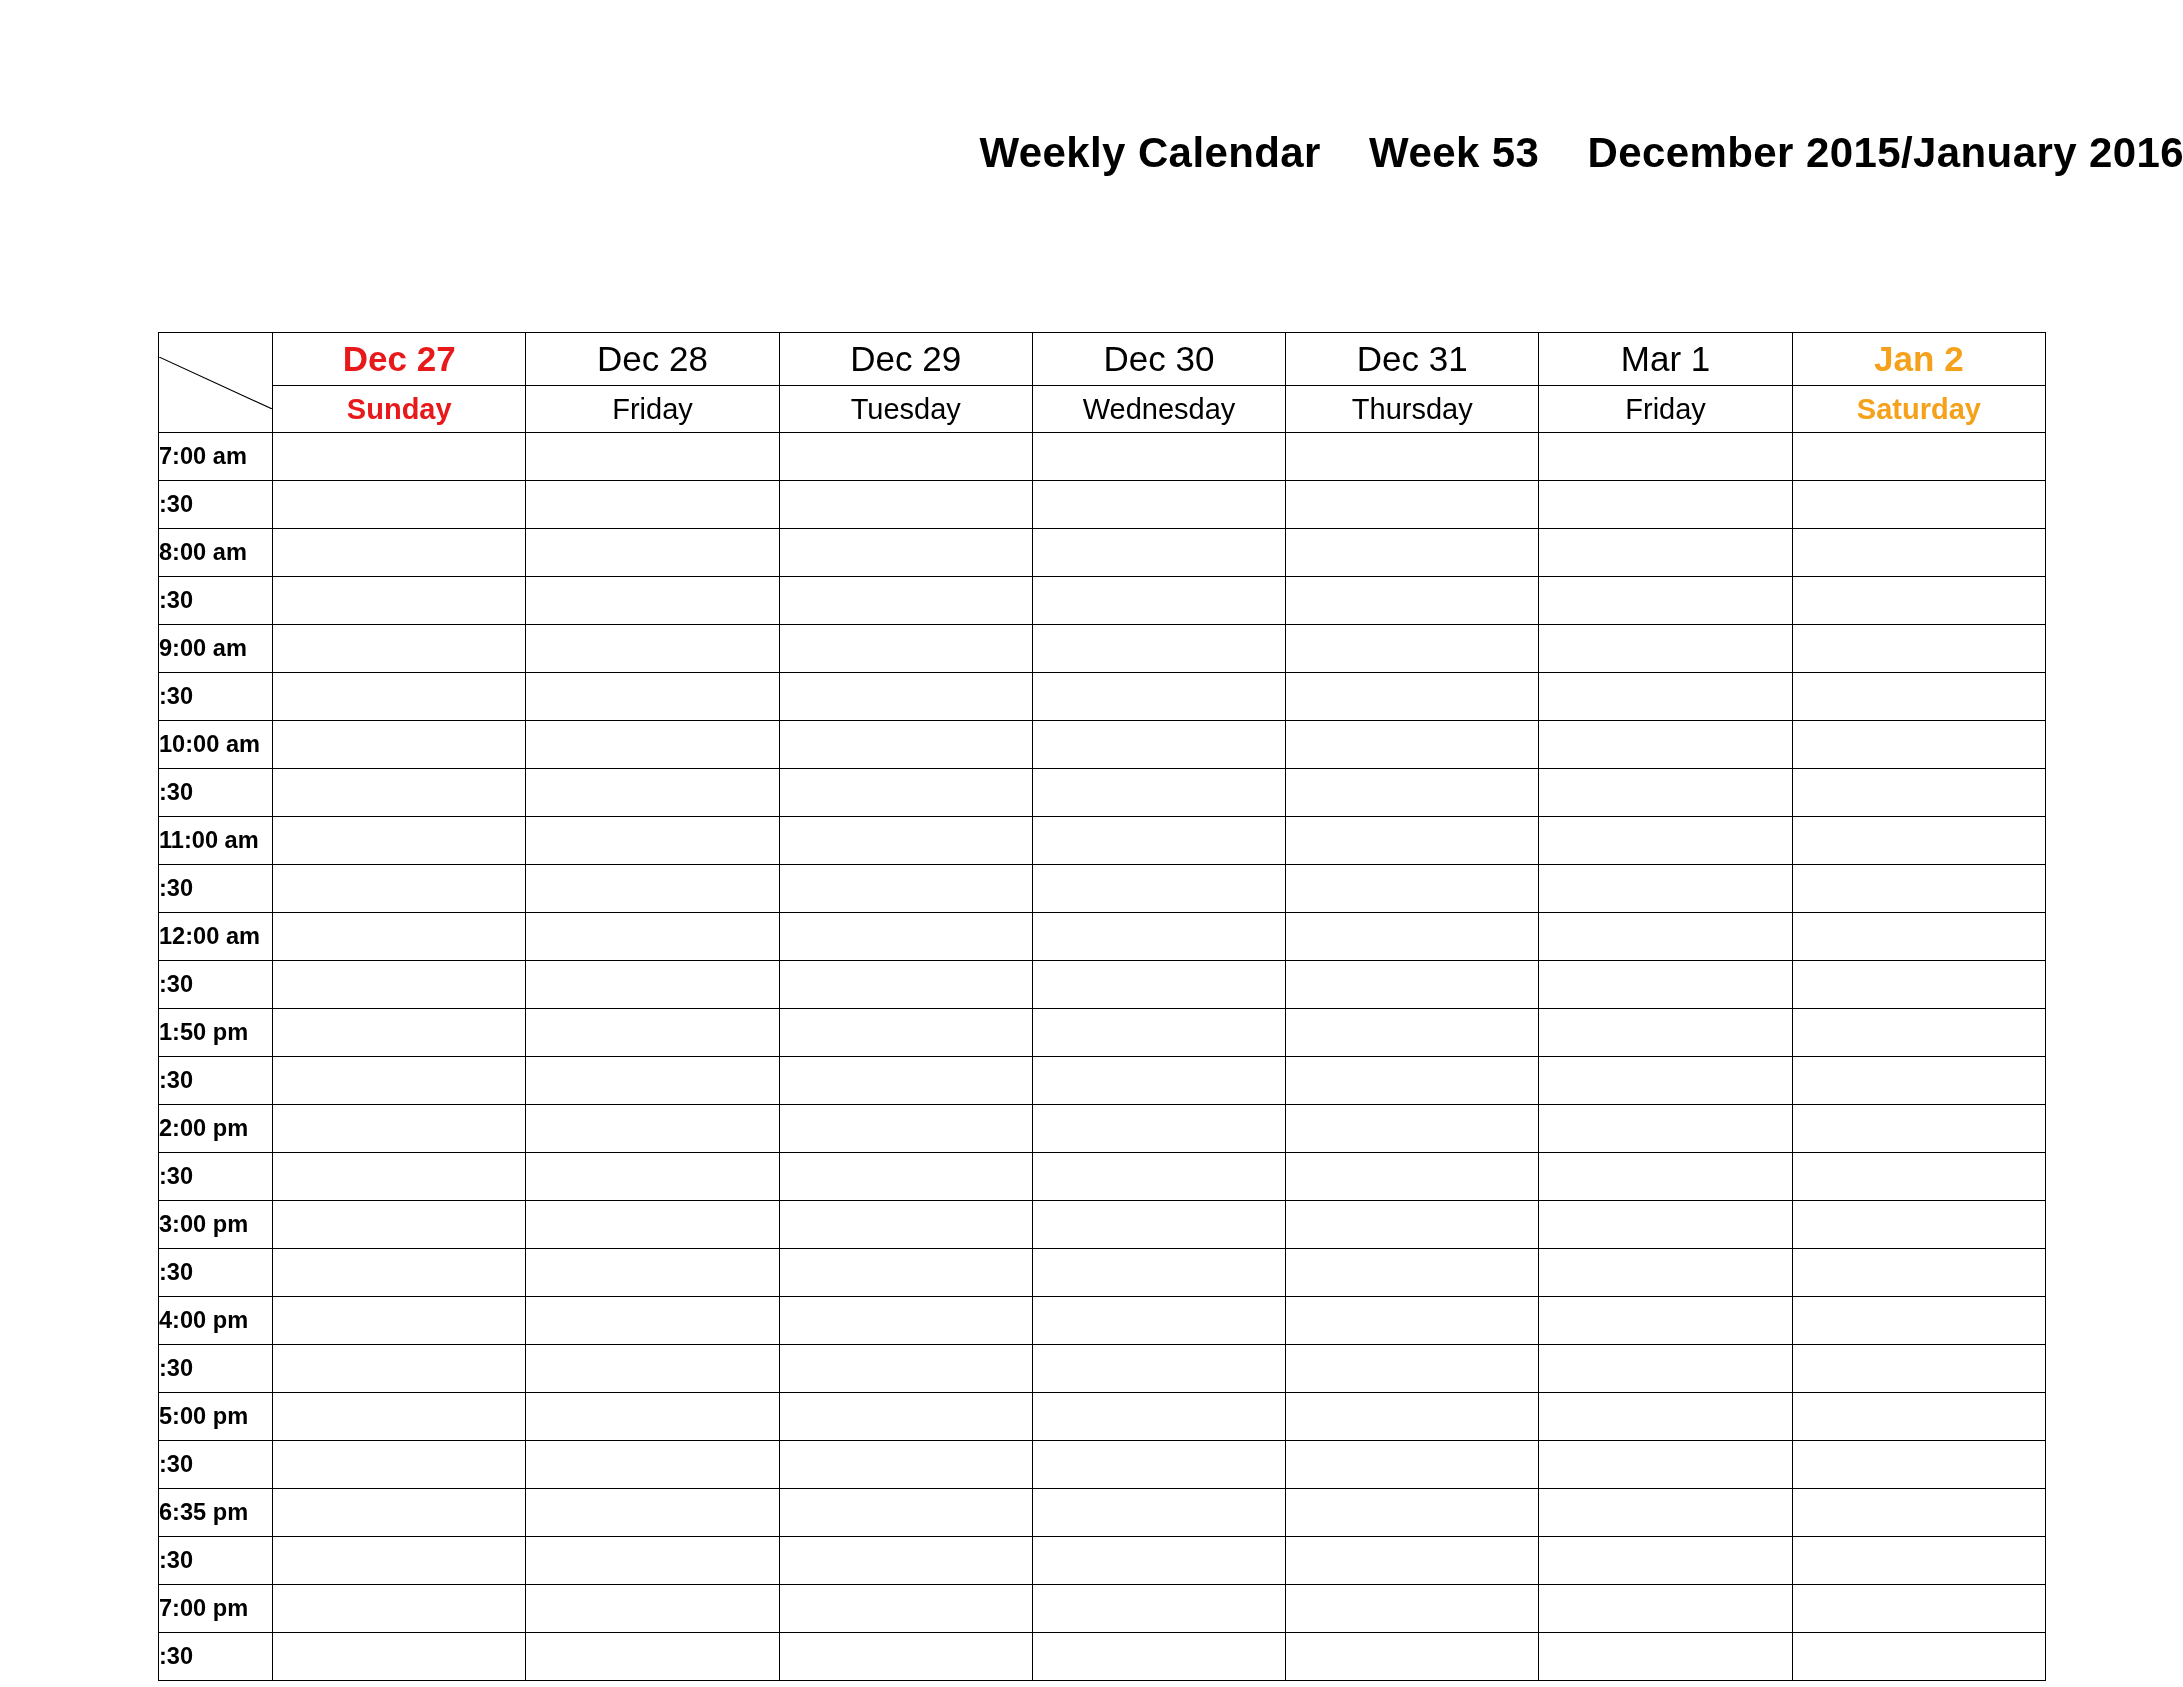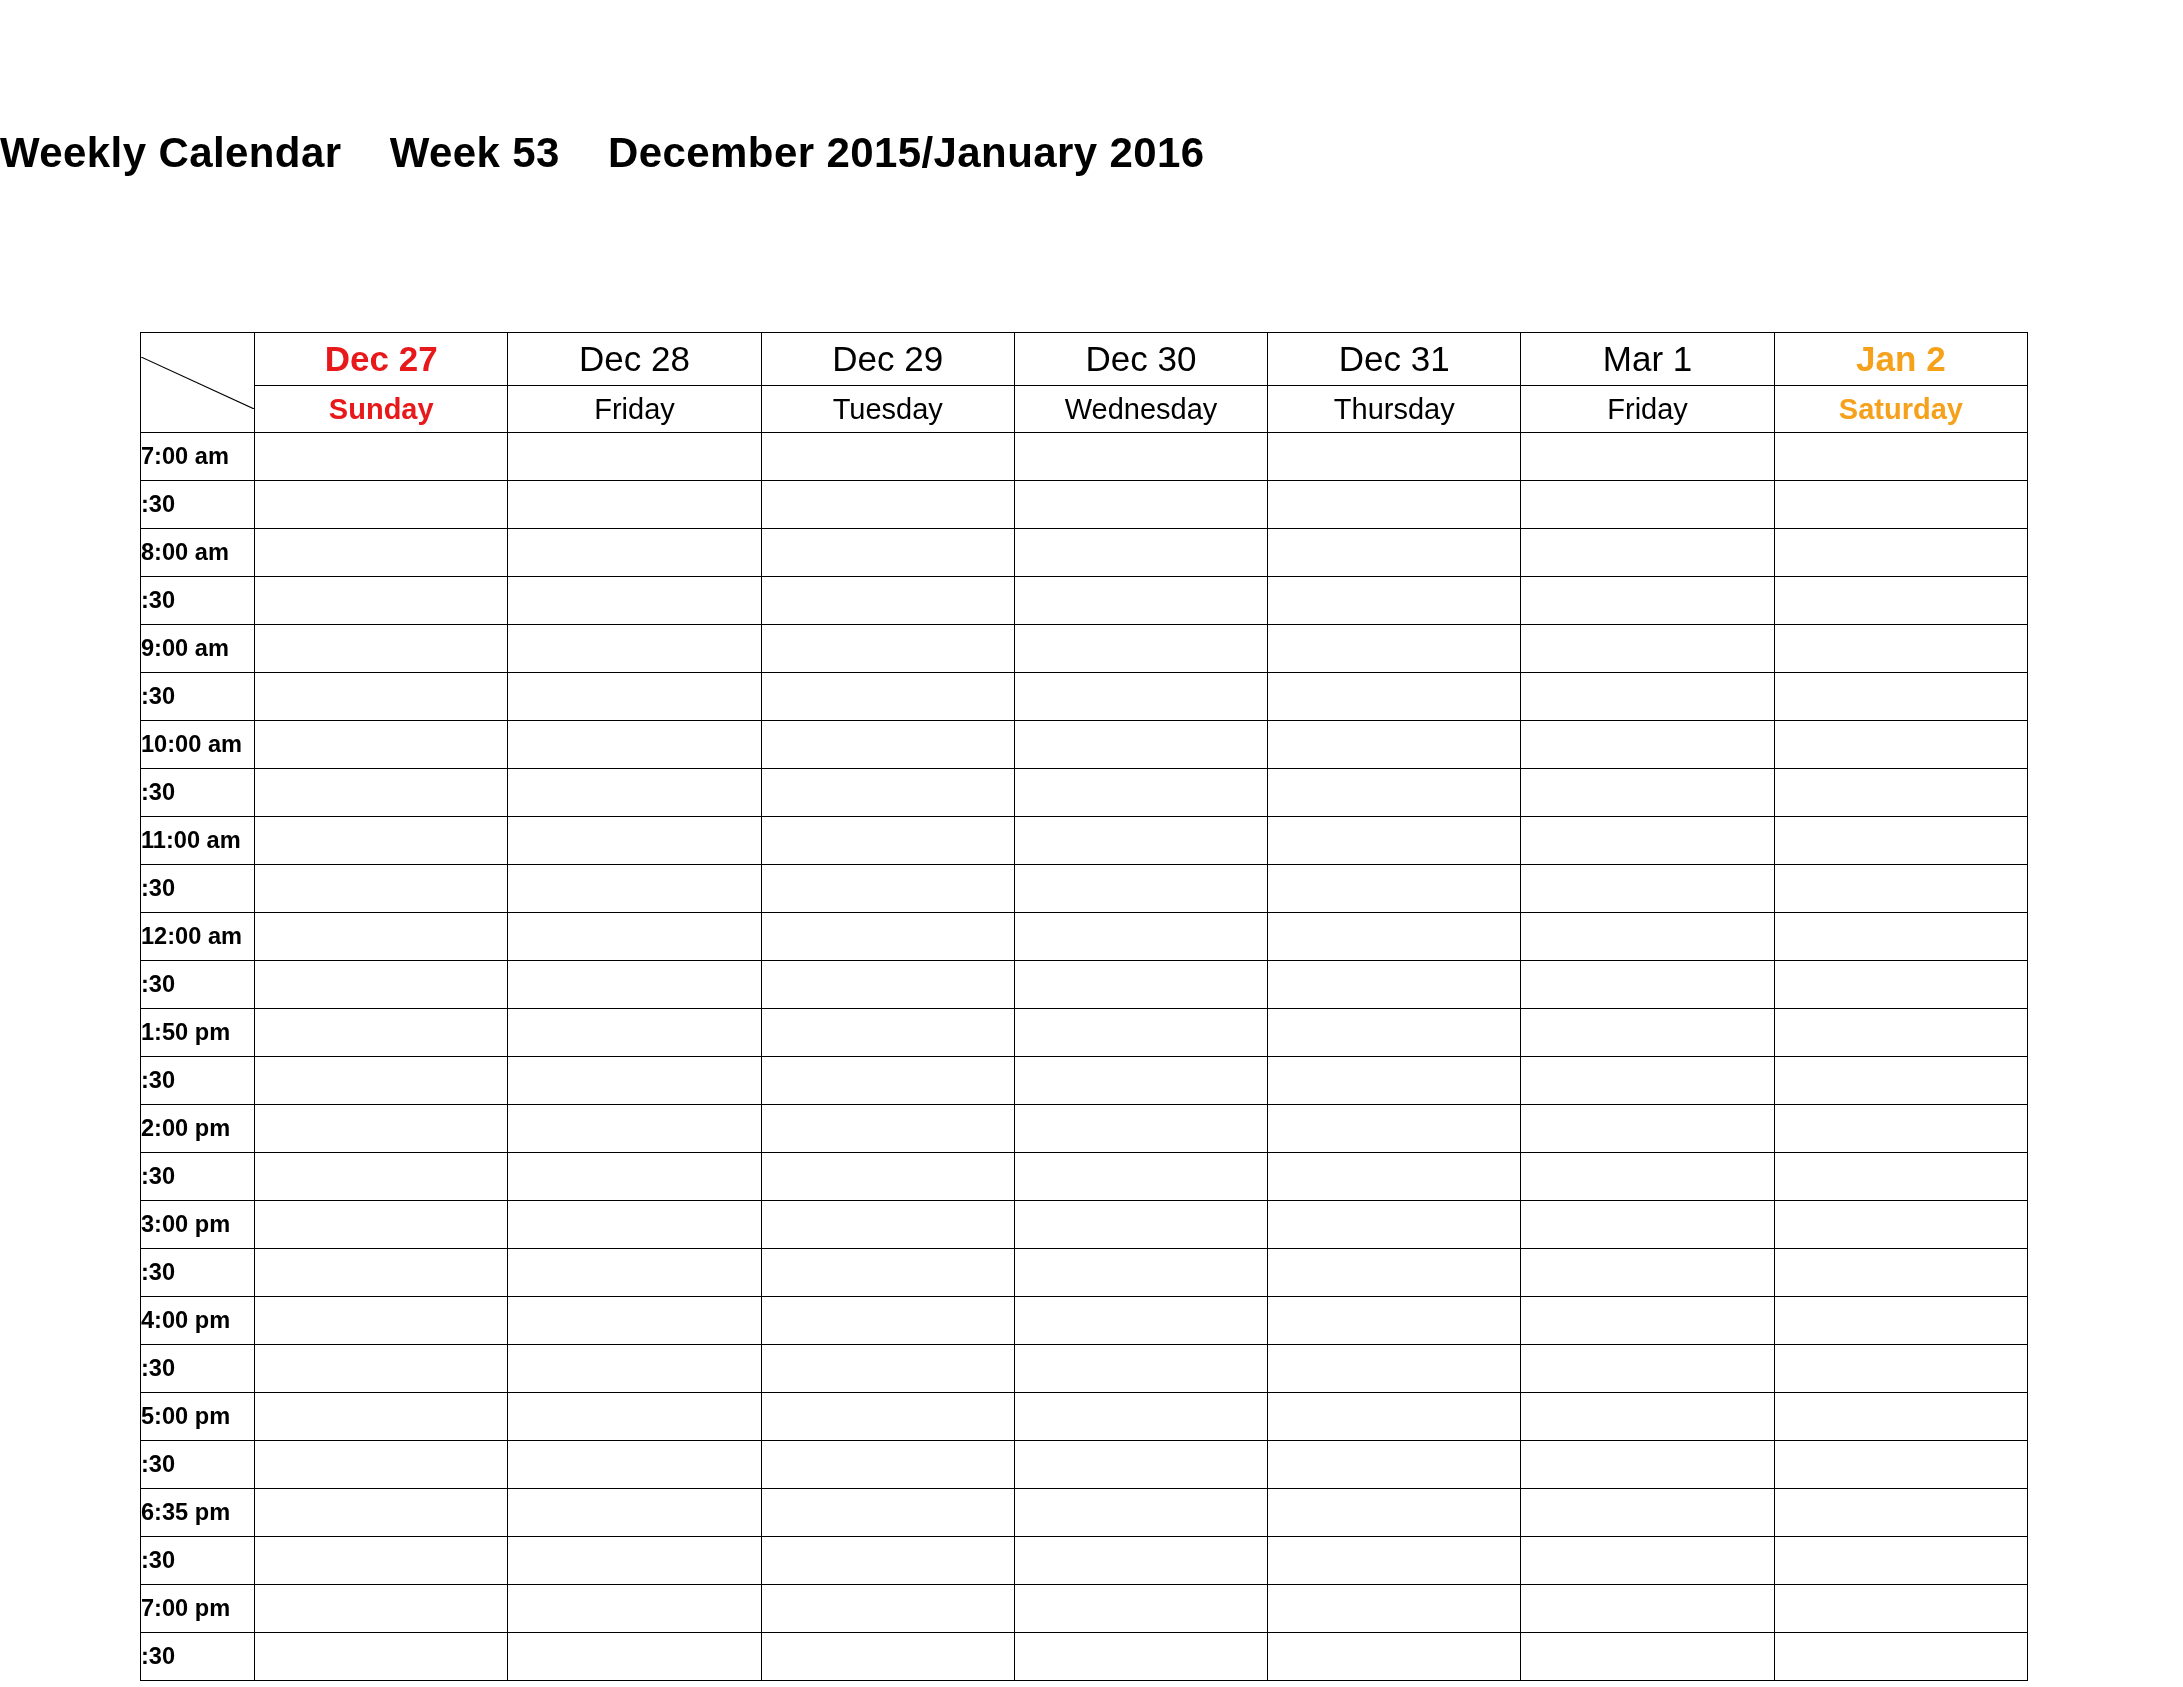--- a/index.html
+++ b/index.html
@@ -16,32 +16,32 @@
   }
 
   .page {
     position: relative;
     width: 2184px;
     height: 1687px;
     box-sizing: border-box;
   }
 
   .title {
-    text-align: left;
+    text-align: right;
     font-size: 42px;
     font-weight: bold;
     letter-spacing: 0.4px;
     margin-top: 129px;
     color: #000;
     white-space: pre;
   }
 
   .cal-wrap {
     position: absolute;
-    left: 140px;
+    left: 158px;
     top: 203px;
     width: 1888px;
   }
 
   table.cal {
     border-collapse: collapse;
     table-layout: fixed;
     width: 1888px;
   }
 

